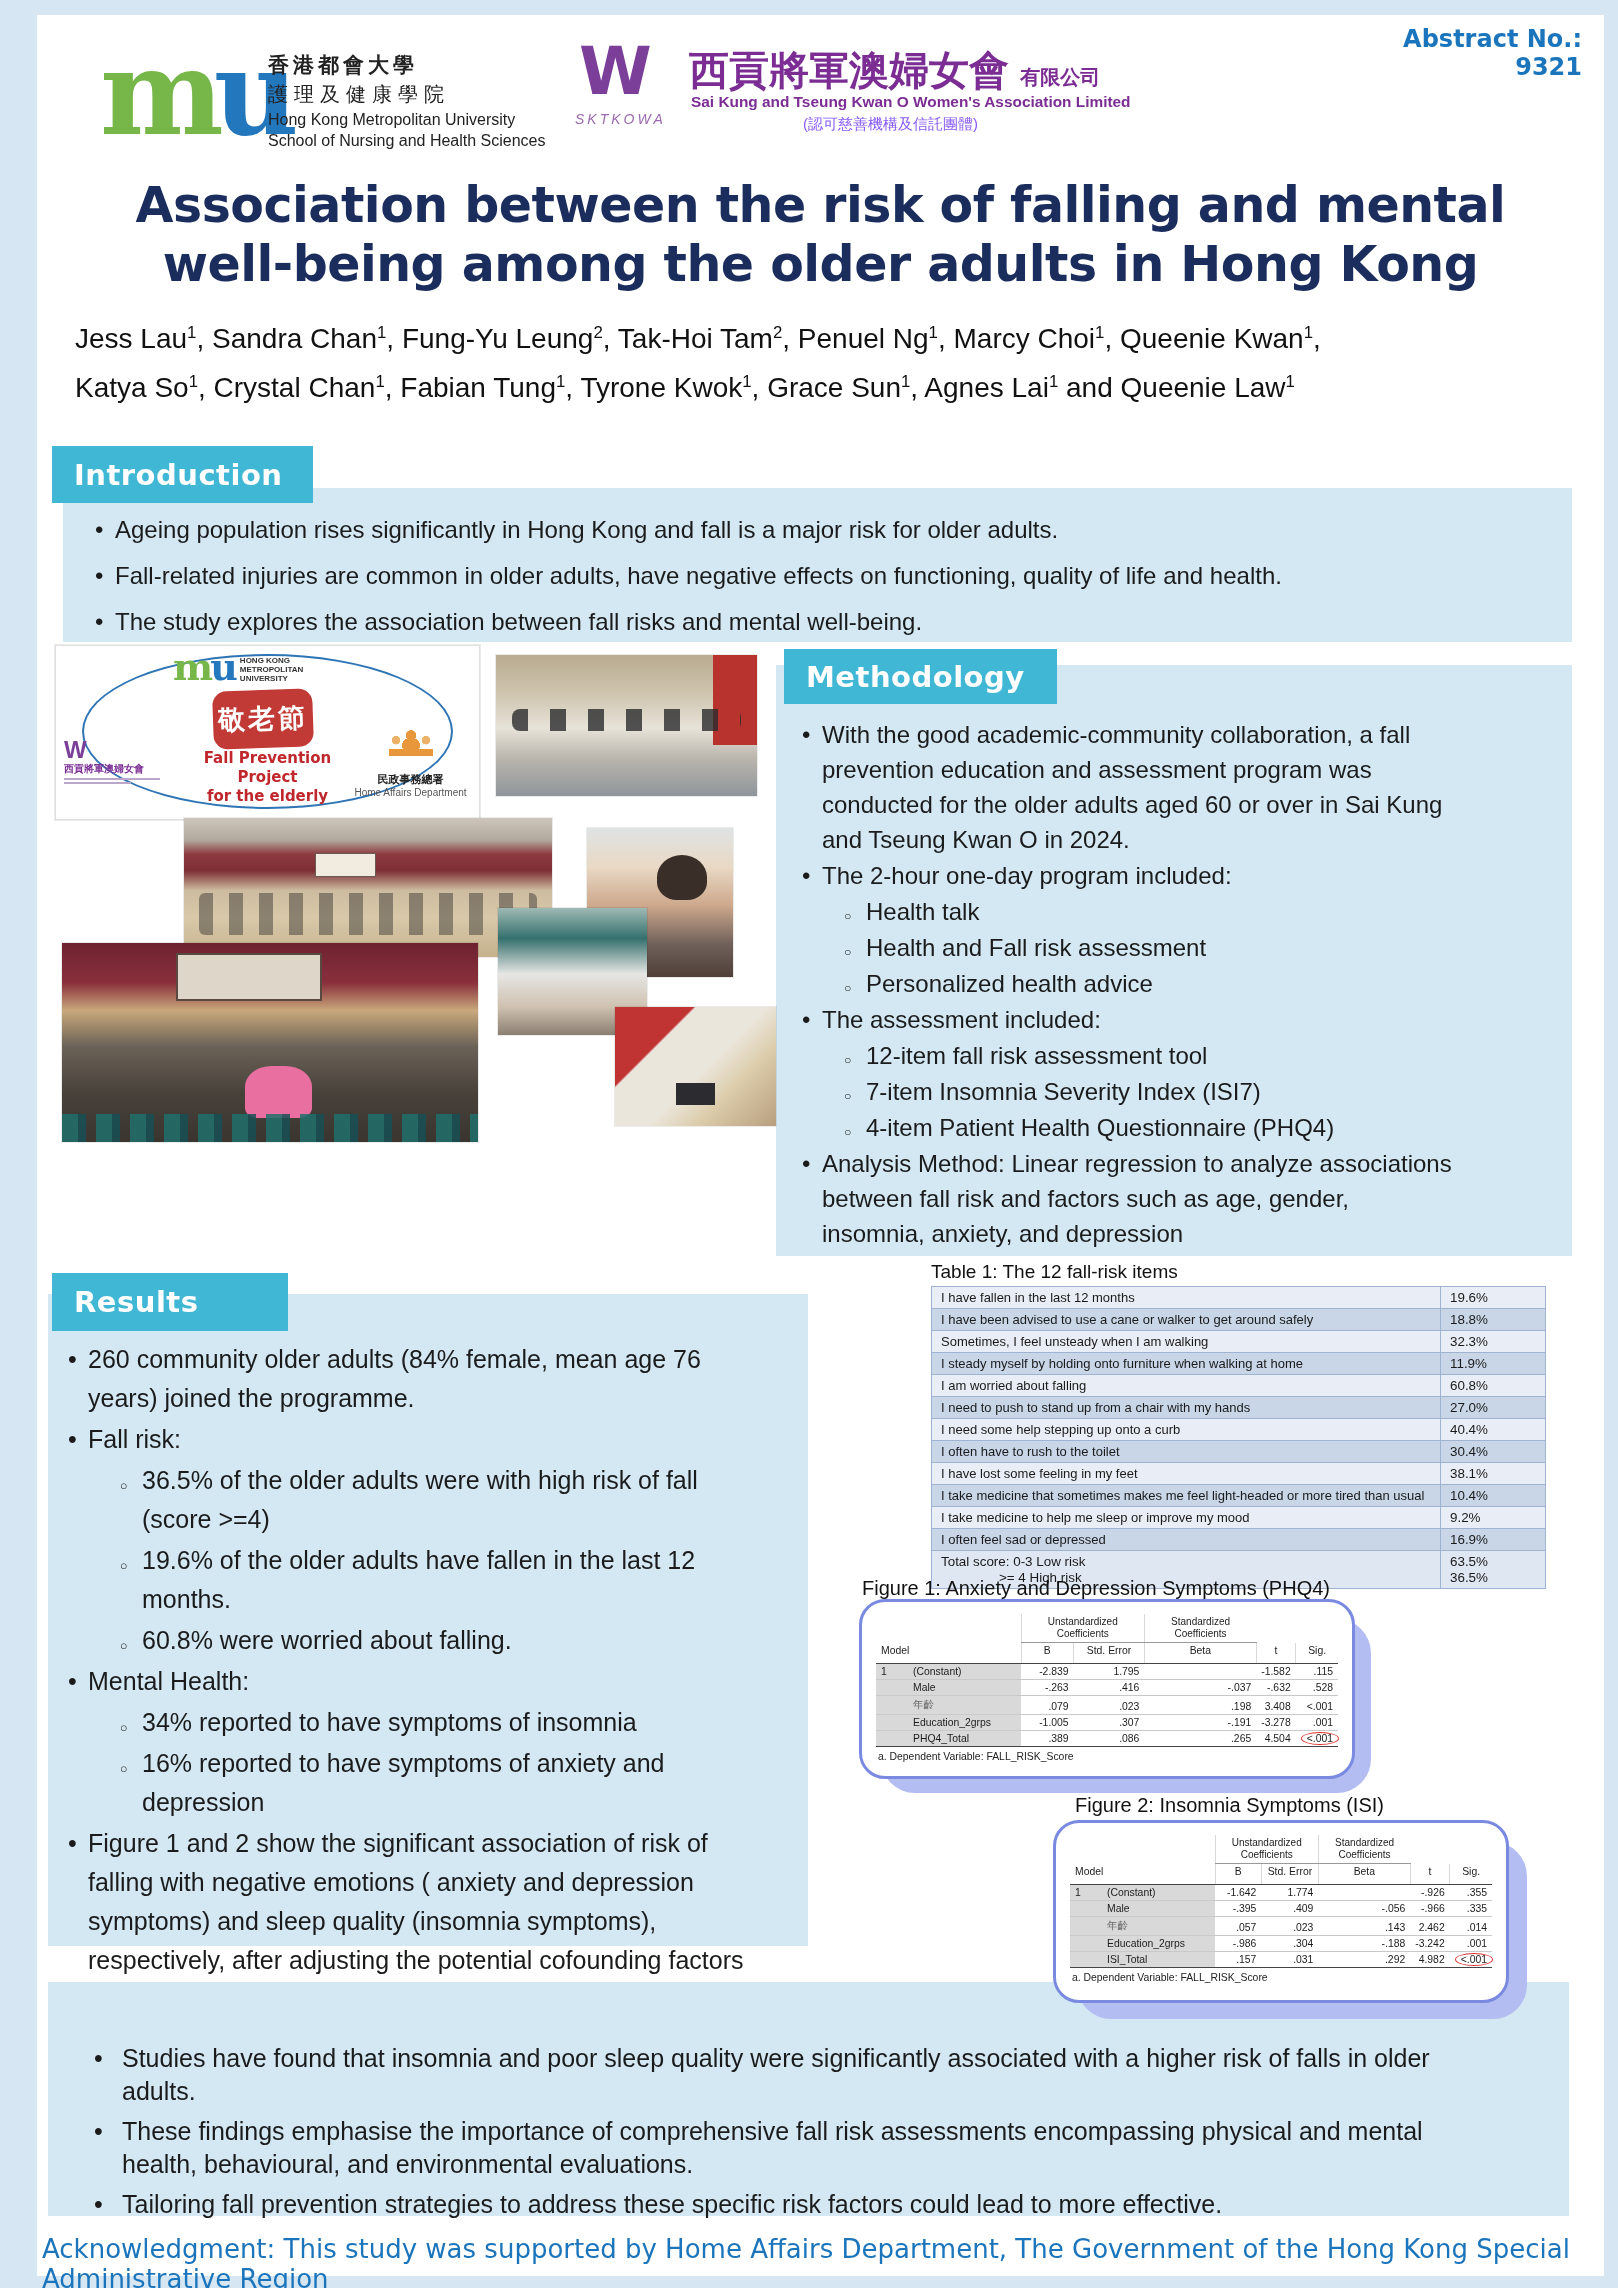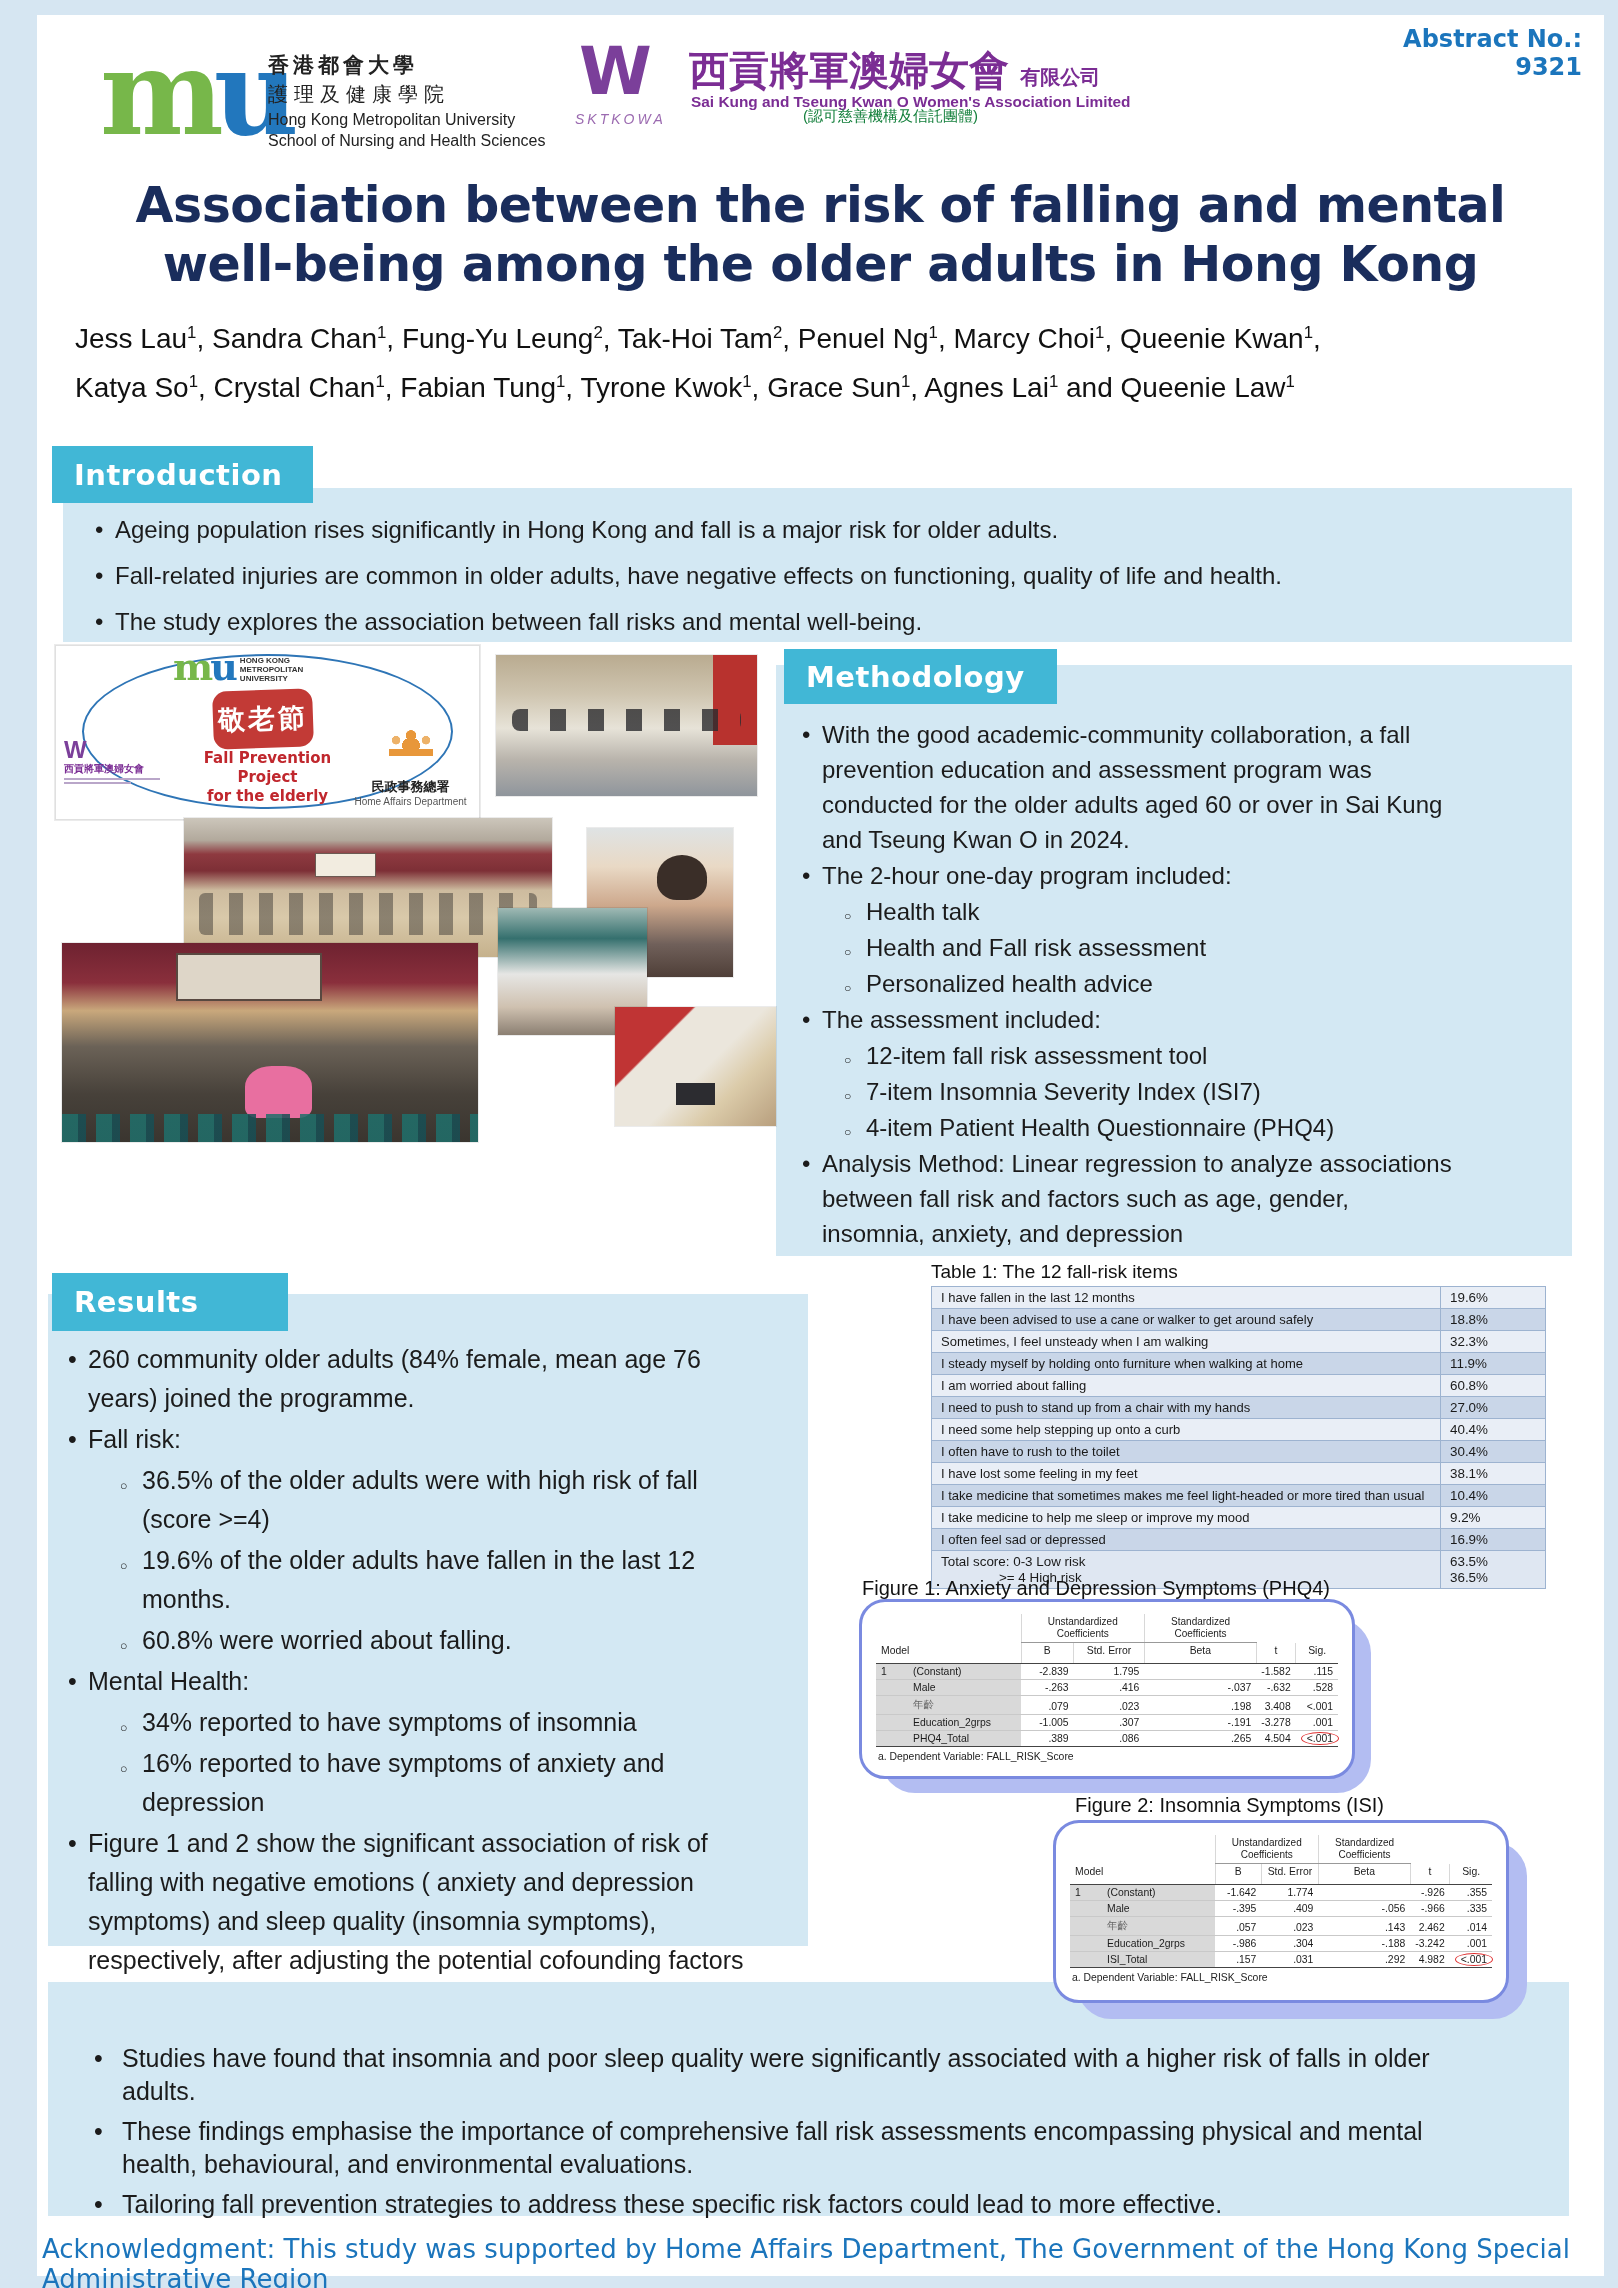--- a/index.html
+++ b/index.html
@@ -18,21 +18,21 @@
   .mu-glyph .u{color:#2277bd;font-size:117px;}
   .mu-text{left:231px;top:36px;color:#222;}
   .mu-text .zh1{font-size:21px;font-weight:bold;letter-spacing:4px;}
   .mu-text .zh2{font-size:20px;letter-spacing:6px;margin-top:2px;}
   .mu-text .en{font-size:16px;margin-top:3px;}
   .sk-glyph{left:542px;top:22px;color:#7b3f9a;font-weight:bold;font-size:66px;font-family:"DejaVu Sans",sans-serif;line-height:70px;}
   .sk-acdel{left:538px;top:96px;color:#9b6ab0;font-style:italic;font-size:14px;letter-spacing:3px;}
   .sk-zh{left:652px;top:28px;color:#7b2d94;font-weight:bold;font-size:40px;white-space:nowrap;}
   .sk-zh .suffix{font-size:20px;font-weight:bold;}
   .sk-en{left:654px;top:78px;color:#7b2d94;font-weight:bold;font-size:15.4px;}
-  .sk-small{left:766px;top:92px;color:#15803d;font-size:15px;}
+  .sk-small{left:766px;top:100px;color:#8b5cf6;font-size:15px;}
   .abstract{left:1311px;top:10px;width:234px;text-align:right;color:#1b75bc;font-weight:bold;font-size:24px;font-family:"DejaVu Sans",sans-serif;}
 
   
   .title{left:0;top:161px;width:1567px;text-align:center;color:#1a2d5c;font-weight:bold;
     font-size:49px;line-height:59px;font-family:"DejaVu Sans",sans-serif;letter-spacing:-0.5px;}
   .authors{left:38px;top:296px;width:1493px;font-size:28px;line-height:43px;color:#111;}
   .authors sup{font-size:0.6em;}
   .affils{left:38px;top:394px;width:1512px;font-size:16px;color:#111;}
   .affils sup{font-size:0.65em;}
 
@@ -74,21 +74,21 @@
   .banner .sk-mini .w{color:#7b3f9a;font-weight:bold;font-size:24px;line-height:24px;}
   .banner .sk-mini .zh{color:#7b2d94;font-weight:bold;font-size:10px;white-space:nowrap;}
   .banner .sk-mini .bar{height:2px;background:#b9a6c9;margin-top:2px;}
   .banner .had{position:absolute;right:10px;top:84px;width:117px;text-align:center;}
   .had-icon{width:44px;height:30px;margin:0 auto;background:
     radial-gradient(circle at 50% 18%, #e8973a 0 5px, transparent 5.5px),
     radial-gradient(circle at 16% 34%, #edb269 0 4px, transparent 4.5px),
     radial-gradient(circle at 84% 34%, #edb269 0 4px, transparent 4.5px),
     radial-gradient(ellipse 9px 8px at 50% 52%, #e8973a 0 99%, transparent 100%),
     linear-gradient(180deg, transparent 62%, #e8973a 62%, #e8973a 88%, transparent 88%);}
-  .banner .had .zh{font-size:13px;font-weight:bold;color:#222;margin-top:18px;}
+  .banner .had .zh{font-size:11px;font-weight:bold;color:#222;margin-top:12px;}
   .banner .had .en{font-size:10px;color:#555;}
 
   .ph-volunteers{left:459px;top:640px;width:261px;height:141px;
     background:linear-gradient(180deg,#b9ab90 0%,#cfc5b0 28%,#e7e3d8 52%,#b9b4ac 74%,#8f959c 100%);}
   .ph-volunteers .red{position:absolute;right:0;top:0;width:17%;height:64%;background:#b8322e;}
   .ph-volunteers .heads{position:absolute;left:6%;top:38%;width:88%;height:16%;
     background:repeating-linear-gradient(90deg,#2b2b2e 0 16px,transparent 16px 38px);border-radius:8px;opacity:0.8;}
   .ph-auditorium{left:147px;top:803px;width:368px;height:139px;
     background:linear-gradient(180deg,#ccc6bb 0%,#b2a99c 16%,#8e3a40 26%,#7d2f36 38%,#cdbb9f 52%,#d9c9aa 72%,#c5b18c 100%);}
   .ph-auditorium .screen{position:absolute;left:36%;top:26%;width:16%;height:16%;background:#f2ece0;box-shadow:0 0 0 1px #6b5a52;}

